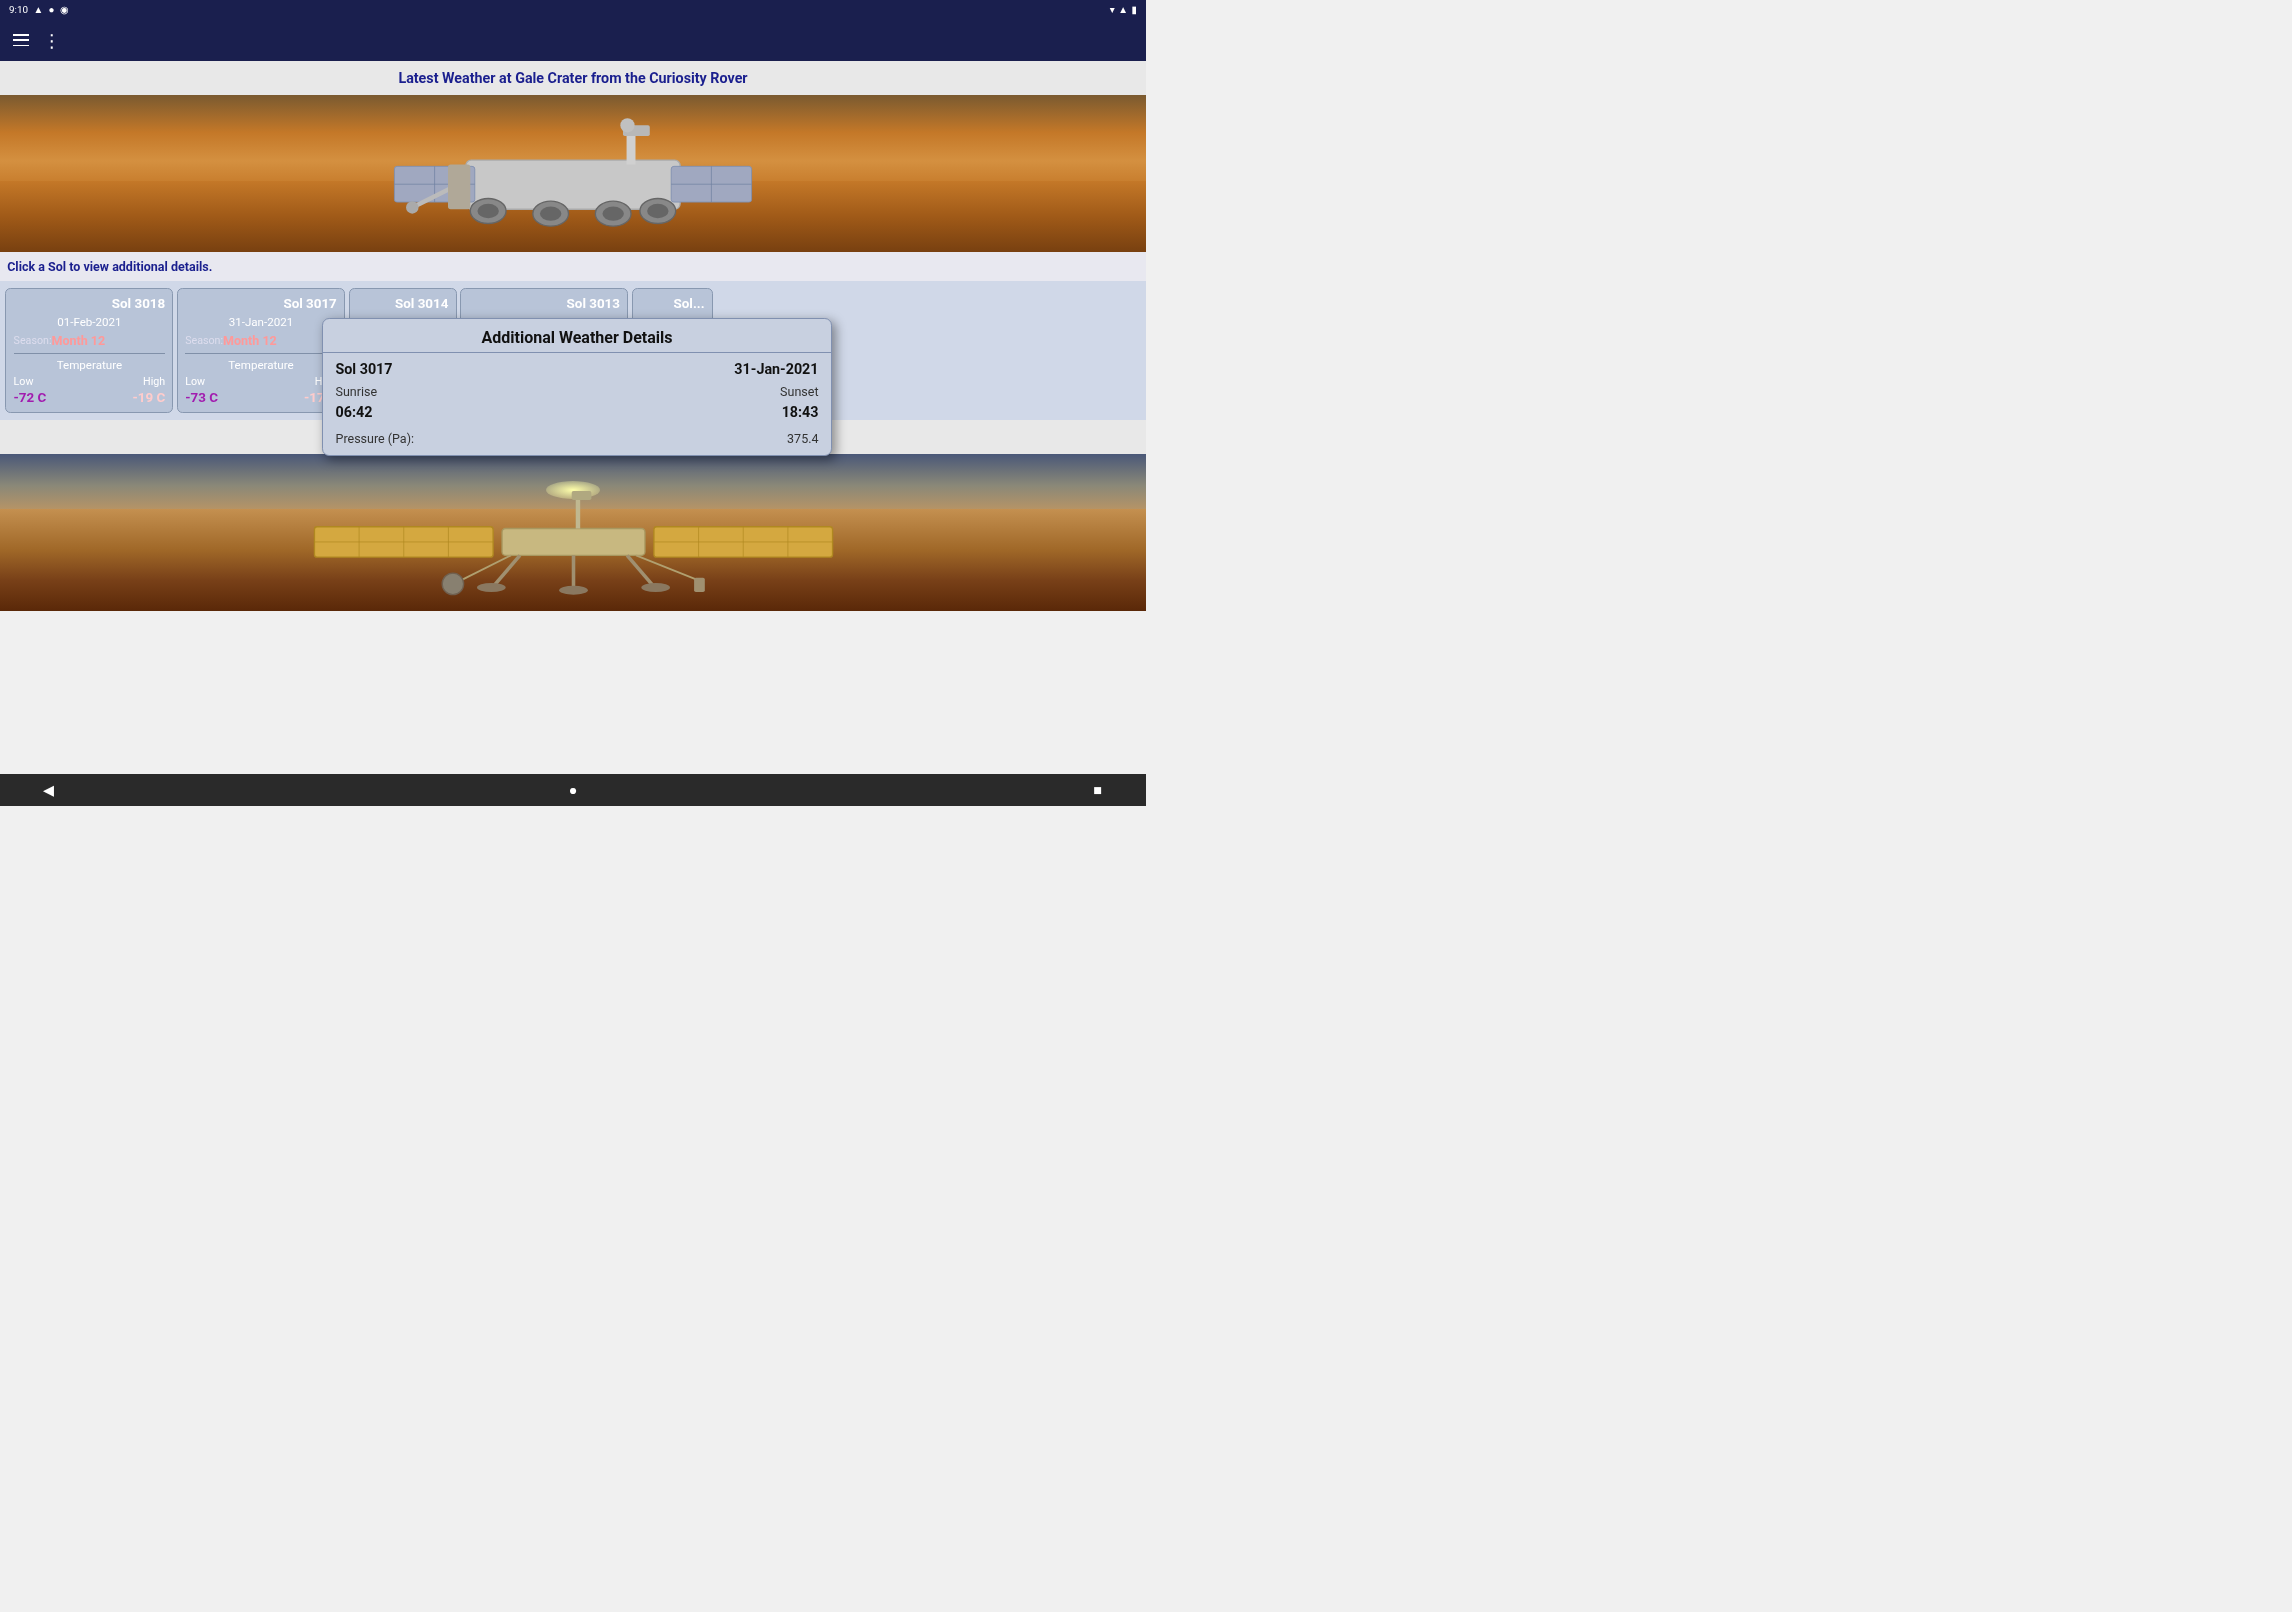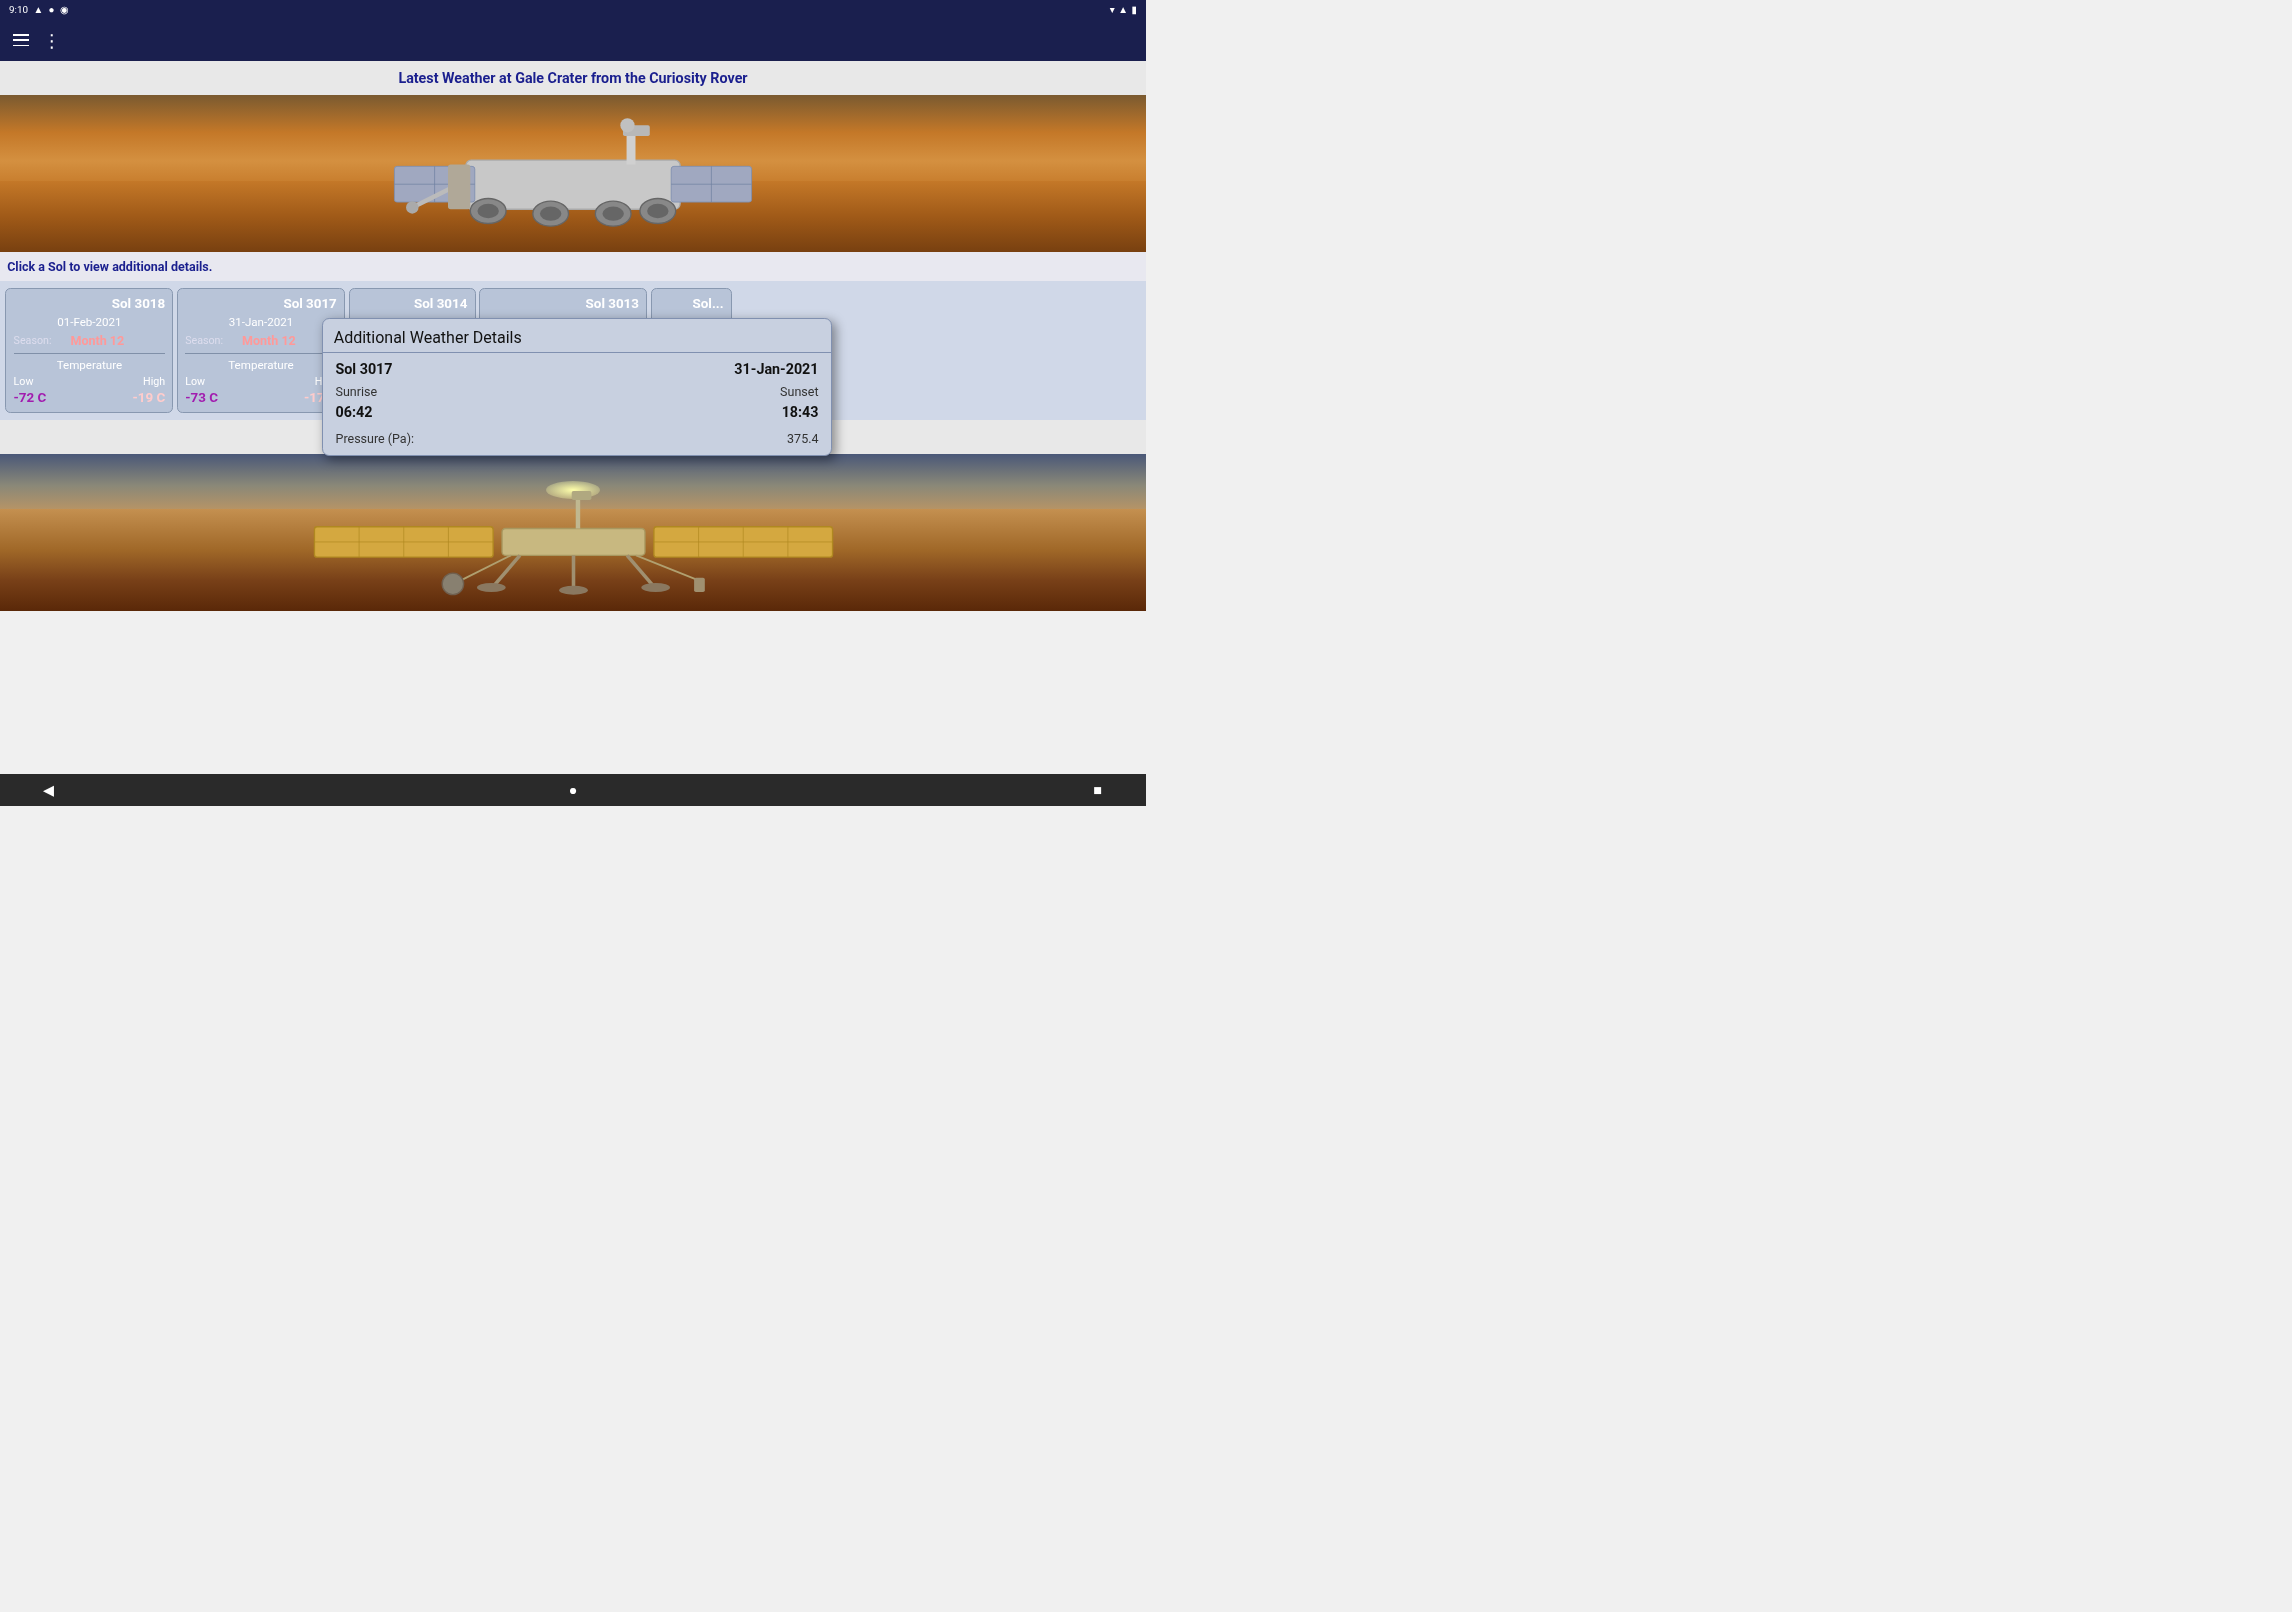--- a/index.html
+++ b/index.html
@@ -114,21 +114,21 @@
       color: white;
       font-size: 11.6px;
       margin-bottom: 3.6px;
     }
     .sol-card-season {
       font-size: 10.7px;
       color: #dde;
       margin-bottom: 5.4px;
       display: flex;
       align-items: center;
-      gap: 19px;
+      gap: 0;
     }
     .season-value { color: #ff9999; font-weight: bold; font-size: 12.5px; }
     .sol-card-divider {
       border: none;
       border-top: 0.9px solid #8090a8;
       margin: 3.6px 0;
     }
     .sol-card-temp-label {
       text-align: center;
       color: white;
@@ -172,23 +172,23 @@
       left: 322px;
       width: 510px;
       background: #c8d0e0;
       border: 1.8px solid #8090b0;
       border-radius: 7.2px;
       padding: 0;
       pointer-events: all;
       box-shadow: 3.6px 3.6px 10.7px rgba(0,0,0,0.4);
     }
     .popup-title {
-      text-align: left;
+      text-align: center;
       font-size: 16px;
-      font-weight: normal;
+      font-weight: bold;
       color: #111;
       padding: 9px 10.7px 5.4px;
       border-bottom: 0.9px solid #8090b0;
     }
     .popup-sol-date-row {
       display: flex;
       justify-content: space-between;
       padding: 7.2px 12.5px 3.6px;
       font-size: 14.3px;
       font-weight: bold;

